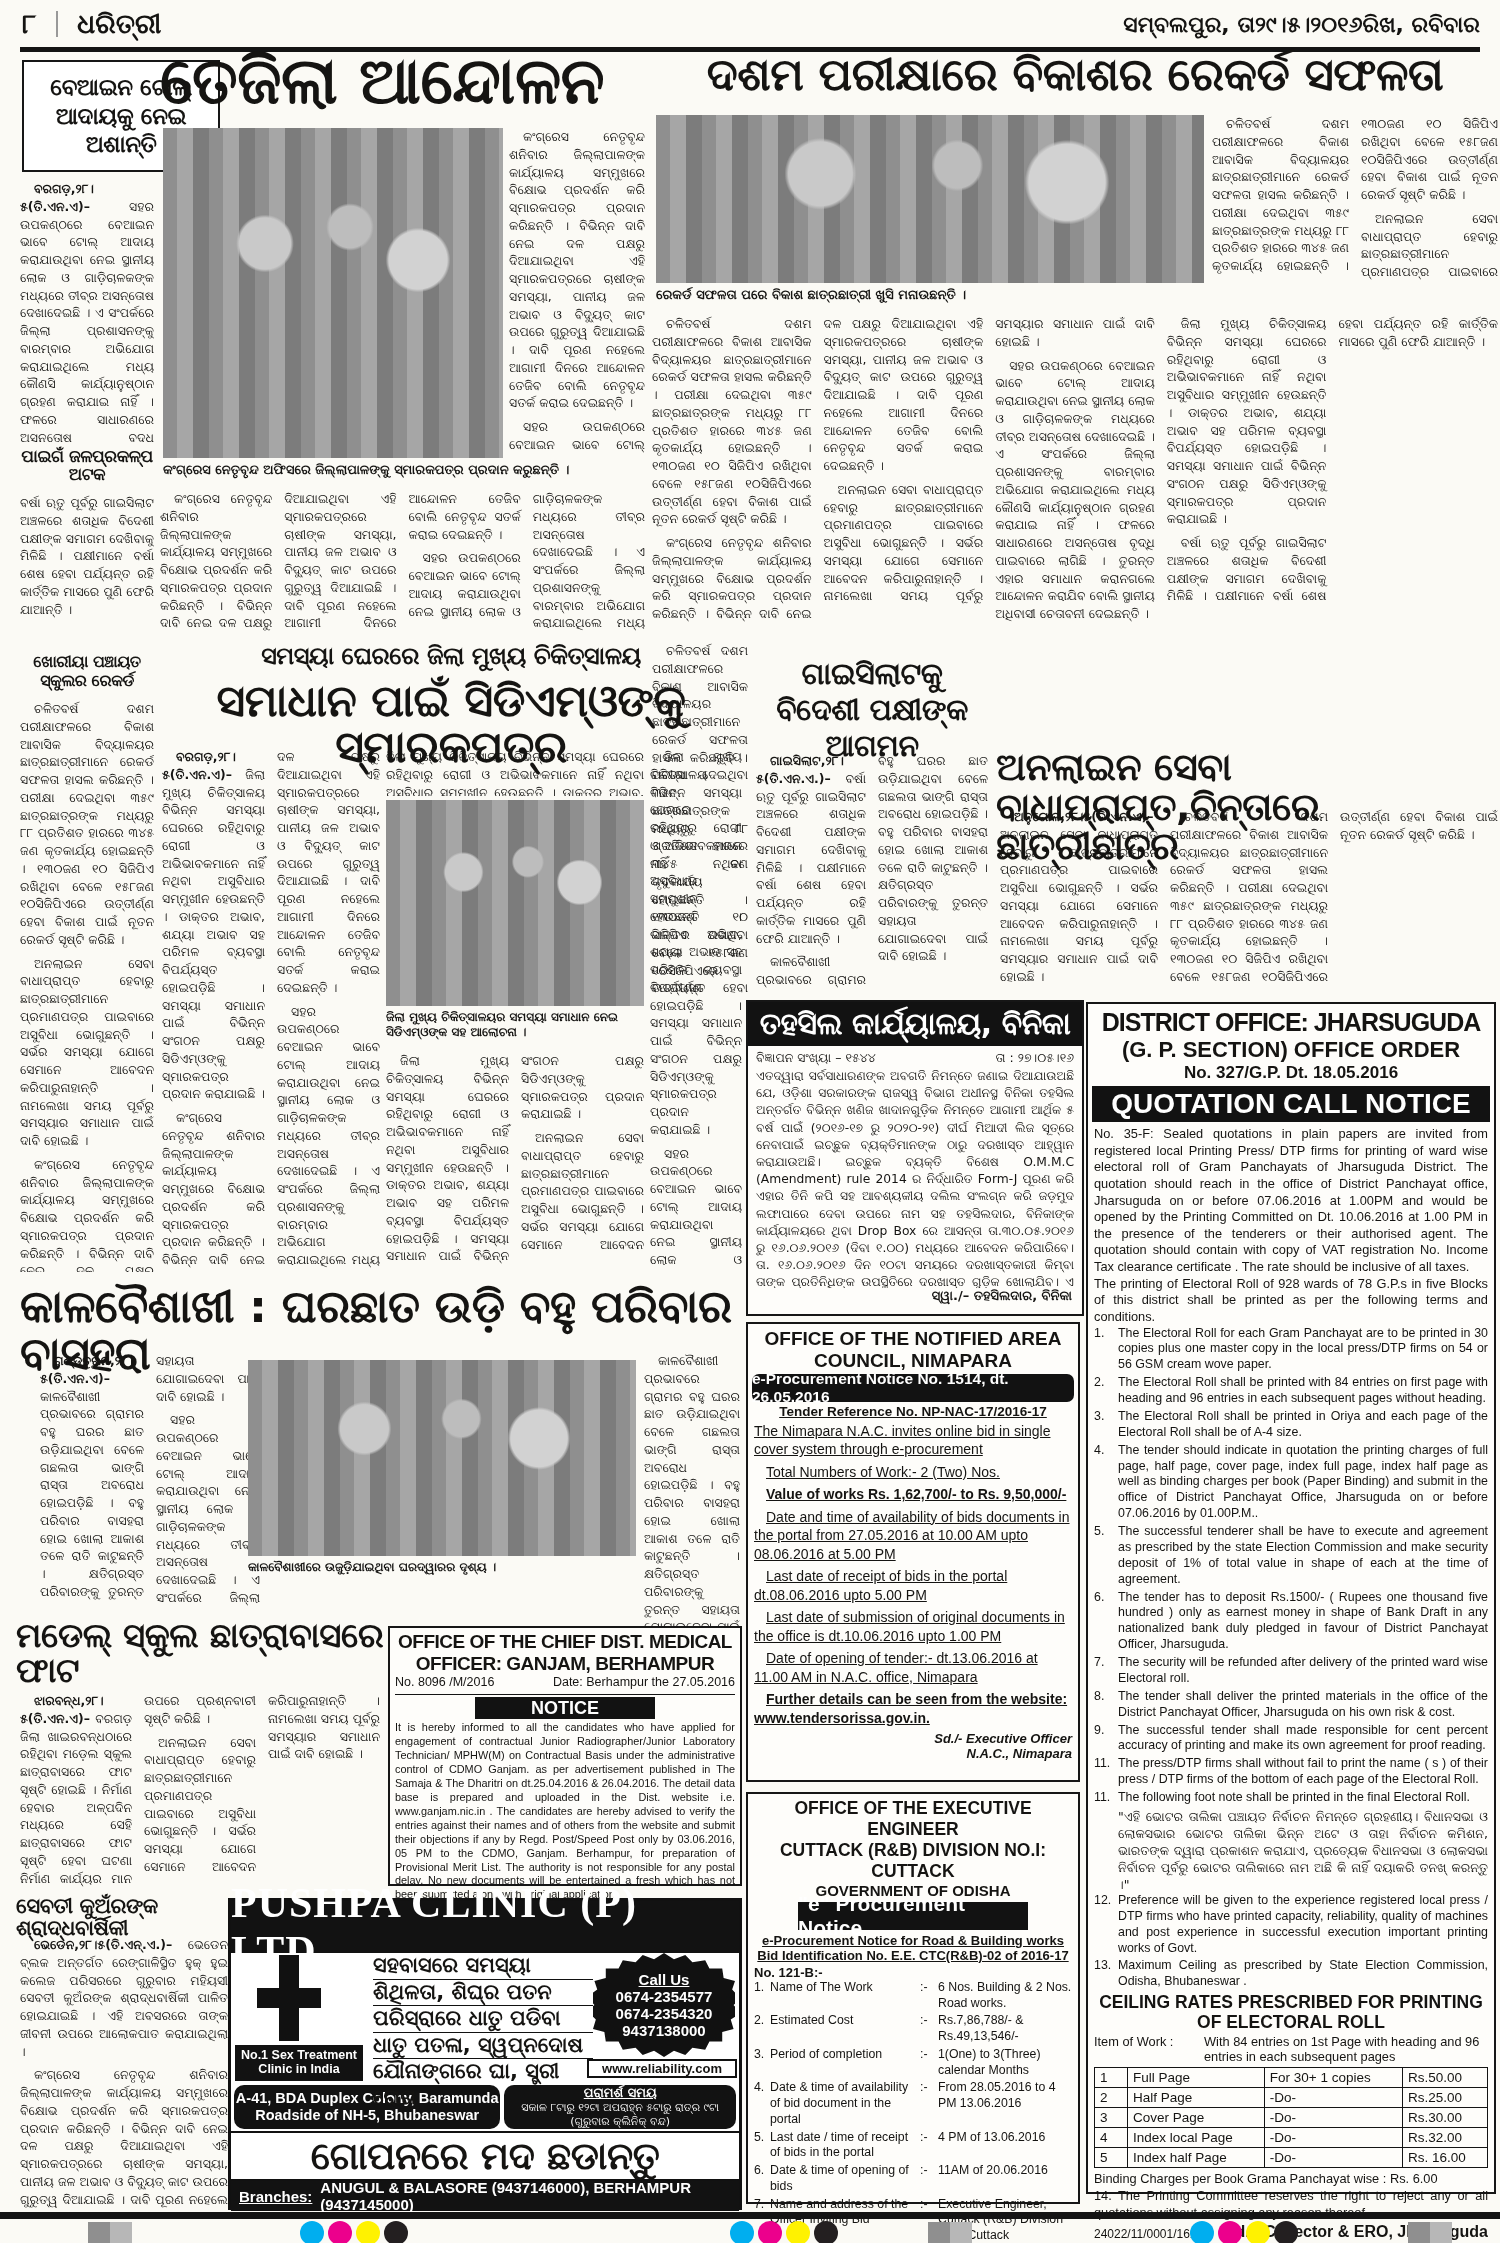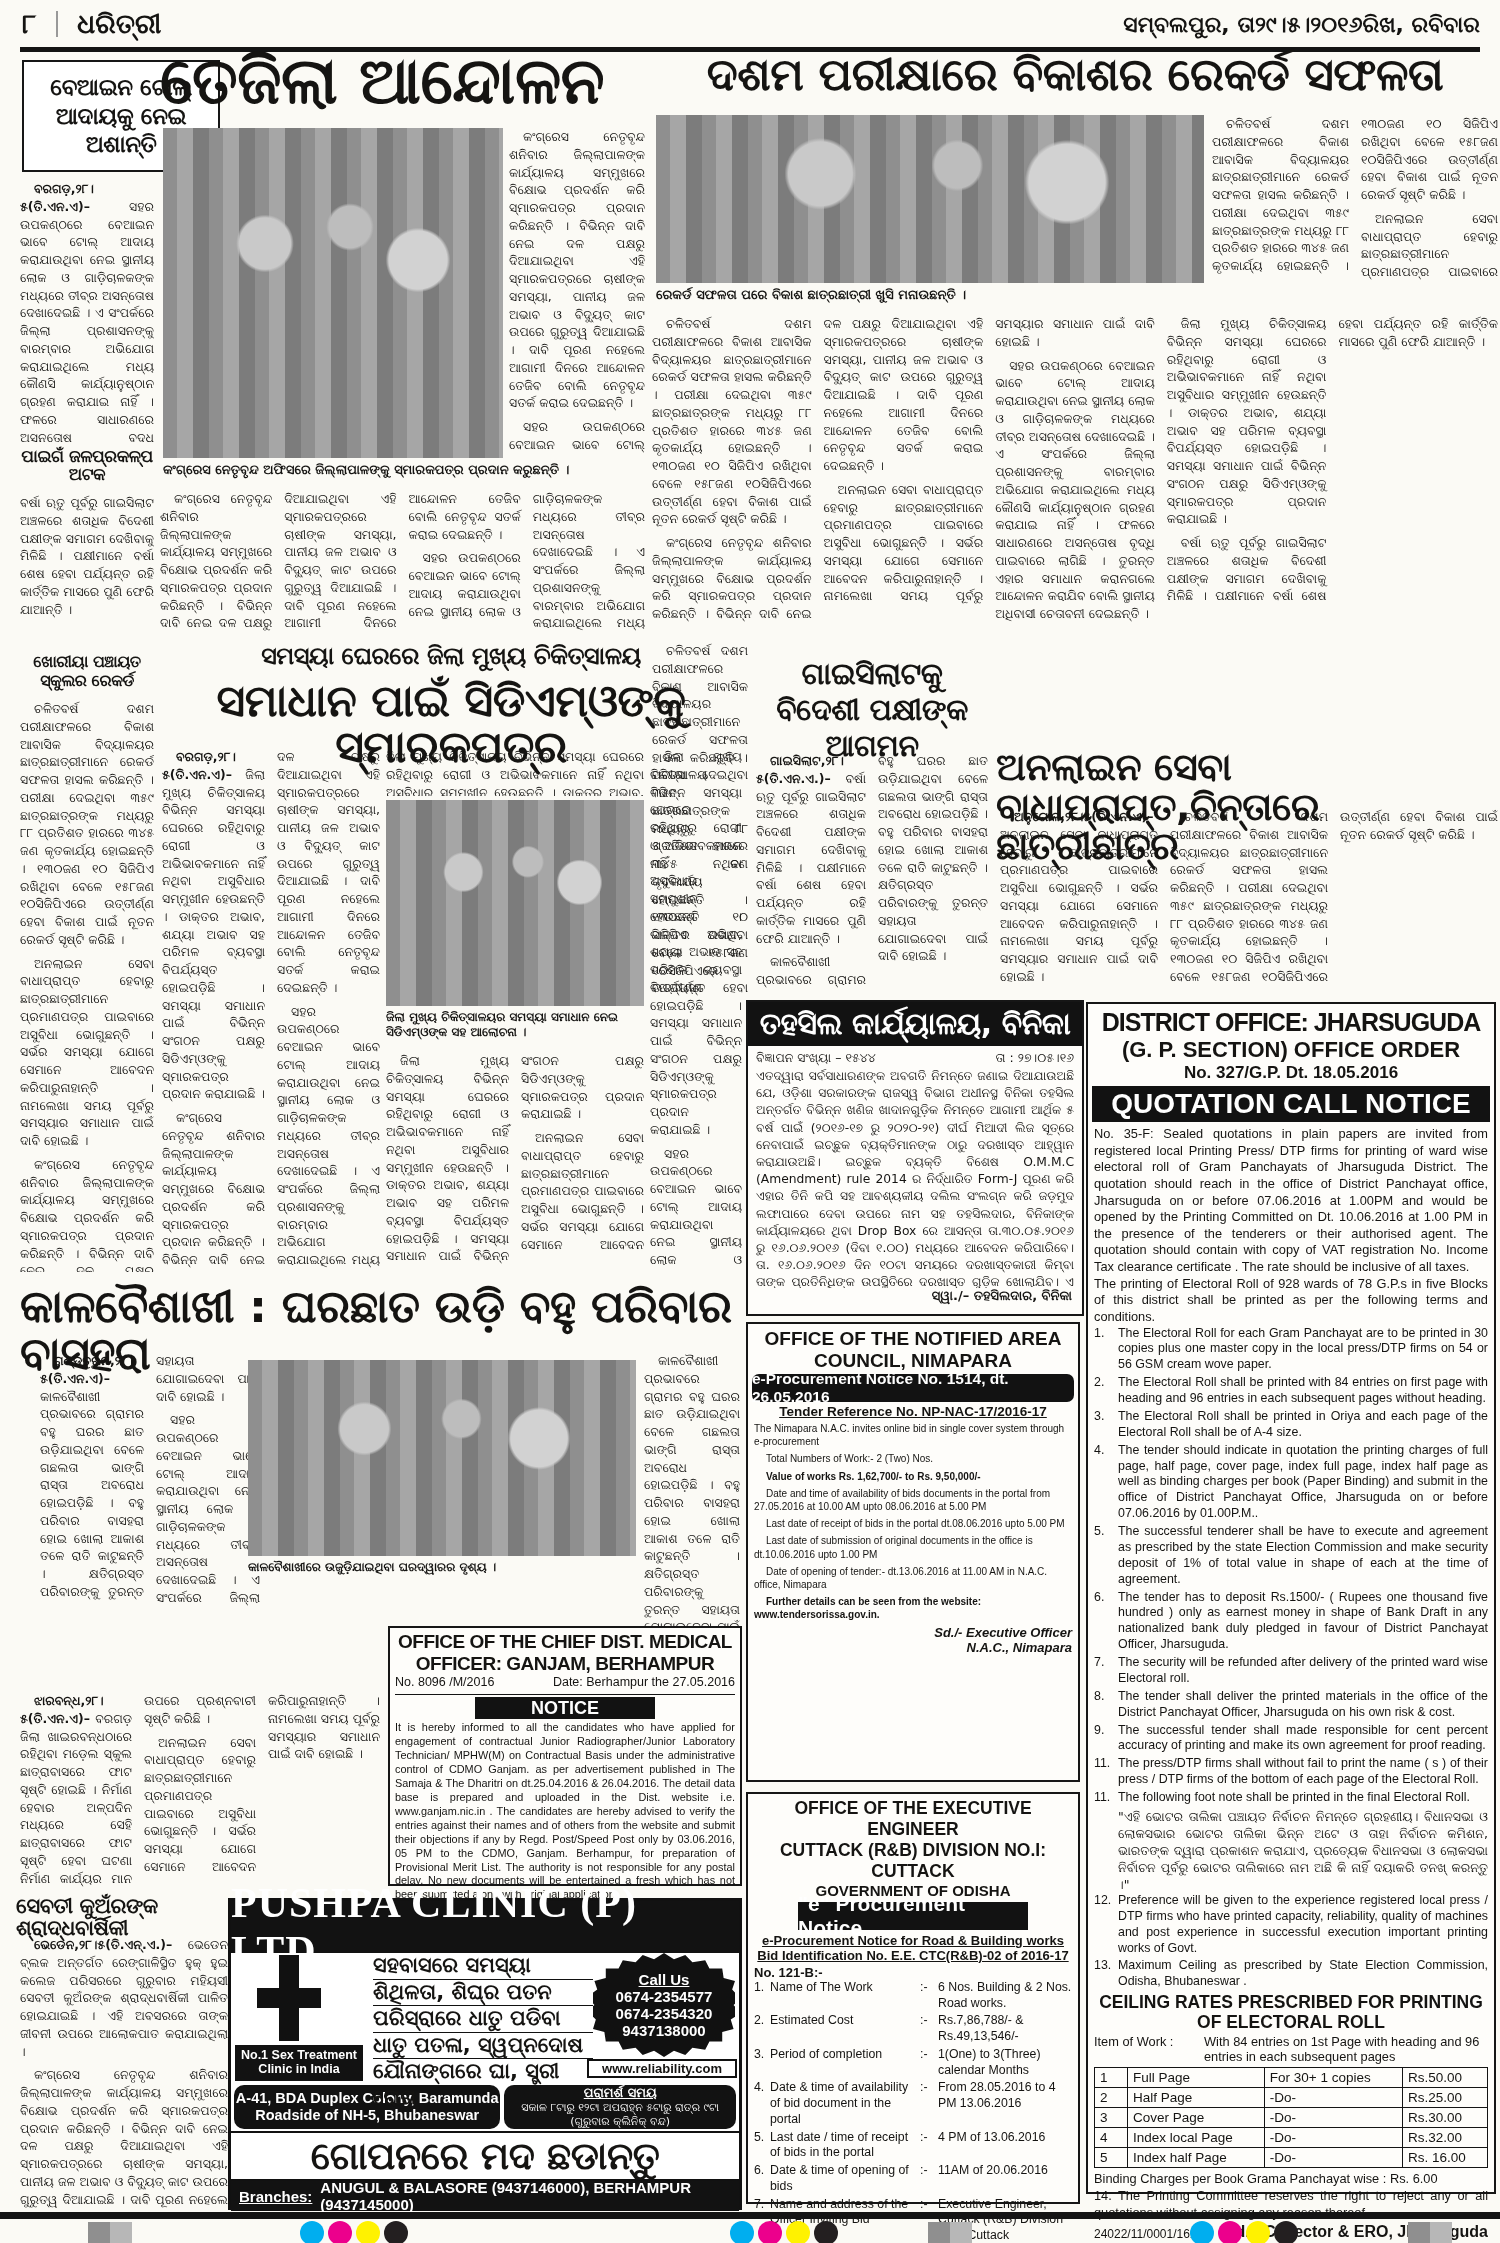--- a/index.html
+++ b/index.html
@@ -277,20 +277,21 @@
       <p>ସହର ଉପକଣ୍ଠରେ ବେଆଇନ ଭାବେ ଟୋଲ୍ ଆଦାୟ କରାଯାଉଥିବା ନେଇ ସ୍ଥାନୀୟ ଲୋକ ଓ ଗାଡ଼ିଚାଳକଙ୍କ ମଧ୍ୟରେ ତୀବ୍ର ଅସନ୍ତୋଷ ଦେଖାଦେଇଛି । ଏ ସଂପର୍କରେ ଜିଲ୍ଲା ପ୍ରଶାସନଙ୍କୁ ବାରମ୍ବାର ଅଭିଯୋଗ କରାଯାଇଥିଲେ ମଧ୍ୟ କୌଣସି କାର୍ଯ୍ୟାନୁଷ୍ଠାନ ଗ୍ରହଣ କରାଯାଇ ନାହିଁ । ଫଳରେ ସାଧାରଣରେ ଅସନ୍ତୋଷ ବୃଦ୍ଧି ପାଇବାରେ ଲାଗିଛି । ତୁରନ୍ତ ଏହାର ସମାଧାନ କରାନଗଲେ ଆନ୍ଦୋଳନ କରାଯିବ ବୋଲି ସ୍ଥାନୀୟ ଅଧିବାସୀ ଚେତାବନୀ ଦେଇଛନ୍ତି ।</p>
     </div>
   </div>
   <div class="abs photo" style="left:248px;top:1360px;width:388px;height:196px;"></div>
   <div class="abs caption" style="left:248px;top:1560px;width:388px;font-size:12px;">କାଳବୈଶାଖୀରେ ଉଜୁଡ଼ିଯାଇଥିବା ଘରଦ୍ୱାରର ଦୃଶ୍ୟ ।</div>
   <div class="abs body-txt jt" style="left:644px;top:1352px;width:96px;height:534px;">
     <p>କାଳବୈଶାଖୀ ପ୍ରଭାବରେ ଗ୍ରାମର ବହୁ ଘରର ଛାତ ଉଡ଼ିଯାଇଥିବା ବେଳେ ଗଛଲତା ଭାଙ୍ଗି ରାସ୍ତା ଅବରୋଧ ହୋଇପଡ଼ିଛି । ବହୁ ପରିବାର ବାସହରା ହୋଇ ଖୋଲା ଆକାଶ ତଳେ ରାତି କାଟୁଛନ୍ତି । କ୍ଷତିଗ୍ରସ୍ତ ପରିବାରଙ୍କୁ ତୁରନ୍ତ ସହାୟତା ଯୋଗାଇଦେବା ପାଇଁ ଦାବି ହୋଇଛି ।</p>
     <p>ବର୍ଷା ଋତୁ ପୂର୍ବରୁ ଗାଇସିଲାଟ ଅଞ୍ଚଳରେ ଶତାଧିକ ବିଦେଶୀ ପକ୍ଷୀଙ୍କ ସମାଗମ ଦେଖିବାକୁ ମିଳିଛି । ପକ୍ଷୀମାନେ ବର୍ଷା ଶେଷ ହେବା ପର୍ଯ୍ୟନ୍ତ ରହି କାର୍ତ୍ତିକ ମାସରେ ପୁଣି ଫେରି ଯାଆନ୍ତି ।</p>
   </div>
 
+  <div class="abs headline" style="left:16px;top:1618px;width:368px;font-size:34px;">ମଡେଲ୍ ସ୍କୁଲ ଛାତ୍ରାବାସରେ ଫାଟ</div>
   <div class="abs body-txt jt" style="left:20px;top:1692px;width:360px;height:196px;">
     <div class="cols3">
       <p><span class="dateline">ଝାରବନ୍ଧ,୨୮।୫(ତି.ଏନ.ଏ)–</span>
          <span>ବରଗଡ଼ ଜିଲା ଖାଇରବନ୍ଧଠାରେ ରହିଥିବା ମଡ଼େଲ ସ୍କୁଲ ଛାତ୍ରାବାସରେ ଫାଟ ସୃଷ୍ଟି ହୋଇଛି । ନିର୍ମାଣ ହେବାର ଅଳ୍ପଦିନ ମଧ୍ୟରେ ସେହି ଛାତ୍ରାବାସରେ ଫାଟ ସୃଷ୍ଟି ହେବା ଘଟଣା ନିର୍ମାଣ କାର୍ଯ୍ୟର ମାନ ଉପରେ ପ୍ରଶ୍ନବାଚୀ ସୃଷ୍ଟି କରିଛି ।</span></p>
       <p>ଅନଲାଇନ ସେବା ବାଧାପ୍ରାପ୍ତ ହେବାରୁ ଛାତ୍ରଛାତ୍ରୀମାନେ ପ୍ରମାଣପତ୍ର ପାଇବାରେ ଅସୁବିଧା ଭୋଗୁଛନ୍ତି । ସର୍ଭର ସମସ୍ୟା ଯୋଗେ ସେମାନେ ଆବେଦନ କରିପାରୁନାହାନ୍ତି । ନାମଲେଖା ସମୟ ପୂର୍ବରୁ ସମସ୍ୟାର ସମାଧାନ ପାଇଁ ଦାବି ହୋଇଛି ।</p>
     </div>
   </div>
 
   <div class="abs headline" style="left:16px;top:1896px;width:214px;font-size:21px;">ସେବତୀ କୁଅଁରଙ୍କ ଶ୍ରାଦ୍ଧବାର୍ଷିକୀ</div>
   <div class="abs body-txt jt" style="left:20px;top:1936px;width:208px;height:272px;">
@@ -310,21 +311,21 @@
     <div class="jt" style="font-size:10.9px;line-height:1.28;">It is hereby informed to all the candidates who have applied for engagement of contractual Junior Radiographer/Junior Laboratory Technician/ MPHW(M) on Contractual Basis under the administrative control of CDMO Ganjam. as per advertisement published in The Samaja &amp; The Dharitri on dt.25.04.2016 &amp; 26.04.2016. The detail data base is prepared and uploaded in the Dist. website i.e. www.ganjam.nic.in . The candidates are hereby advised to verify the entries against their names and of others from the website and submit their objections if any by Regd. Post/Speed Post only by 03.06.2016, 05 PM to the CDMO, Ganjam. Berhampur, for preparation of Provisional Merit List. The authority is not responsible for any postal delay. No new documents will be entertained a fresh which has not been submitted along with original application.</div>
     <div class="sign" style="font-size:12px;">Sd./- Addl. Director &amp; Chief District Medical Officer</div>
     <div class="sign" style="font-size:12px;">Ganjam, Berhampur</div>
   </div>
 
   <div class="abs boxed notice" style="left:746px;top:1322px;width:334px;height:460px;padding:4px 6px;box-sizing:border-box;">
     <div class="ctr bold" style="font-size:19px;">OFFICE OF THE NOTIFIED AREA</div>
     <div class="ctr bold" style="font-size:19px;">COUNCIL, NIMAPARA</div>
     <div class="black-bar bold" style="height:28px;font-size:15.5px;margin:2px -2px;border-radius:7px;">e-Procurement Notice No. 1514, dt. 26.05.2016</div>
     <div class="ctr bold" style="font-size:13.5px;text-decoration:underline;margin-bottom:3px;">Tender Reference No. NP-NAC-17/2016-17</div>
-    <div style="font-size:10px;line-height:1.32;">
+    <div style="font-size:14px;line-height:1.32;text-decoration:underline;">
       <p style="margin:0 0 4px 0;">The Nimapara N.A.C. invites online bid in single cover system through e-procurement</p>
       <p style="margin:0 0 4px 0;text-indent:12px;">Total Numbers of Work:- 2 (Two) Nos.</p>
       <p style="margin:0 0 4px 0;text-indent:12px;" class="bold">Value of works Rs. 1,62,700/- to Rs. 9,50,000/-</p>
       <p style="margin:0 0 4px 0;text-indent:12px;">Date and time of availability of bids documents in the portal from 27.05.2016 at 10.00 AM upto 08.06.2016 at 5.00 PM</p>
       <p style="margin:0 0 4px 0;text-indent:12px;">Last date of receipt of bids in the portal dt.08.06.2016 upto 5.00 PM</p>
       <p style="margin:0 0 4px 0;text-indent:12px;">Last date of submission of original documents in the office is dt.10.06.2016 upto 1.00 PM</p>
       <p style="margin:0 0 4px 0;text-indent:12px;">Date of opening of tender:- dt.13.06.2016 at 11.00 AM in N.A.C. office, Nimapara</p>
       <p style="margin:0 0 4px 0;text-indent:12px;" class="bold">Further details can be seen from the website: www.tendersorissa.gov.in.</p>
     </div>
     <div class="sign" style="font-size:13px;font-style:italic;">Sd./- Executive Officer</div>

